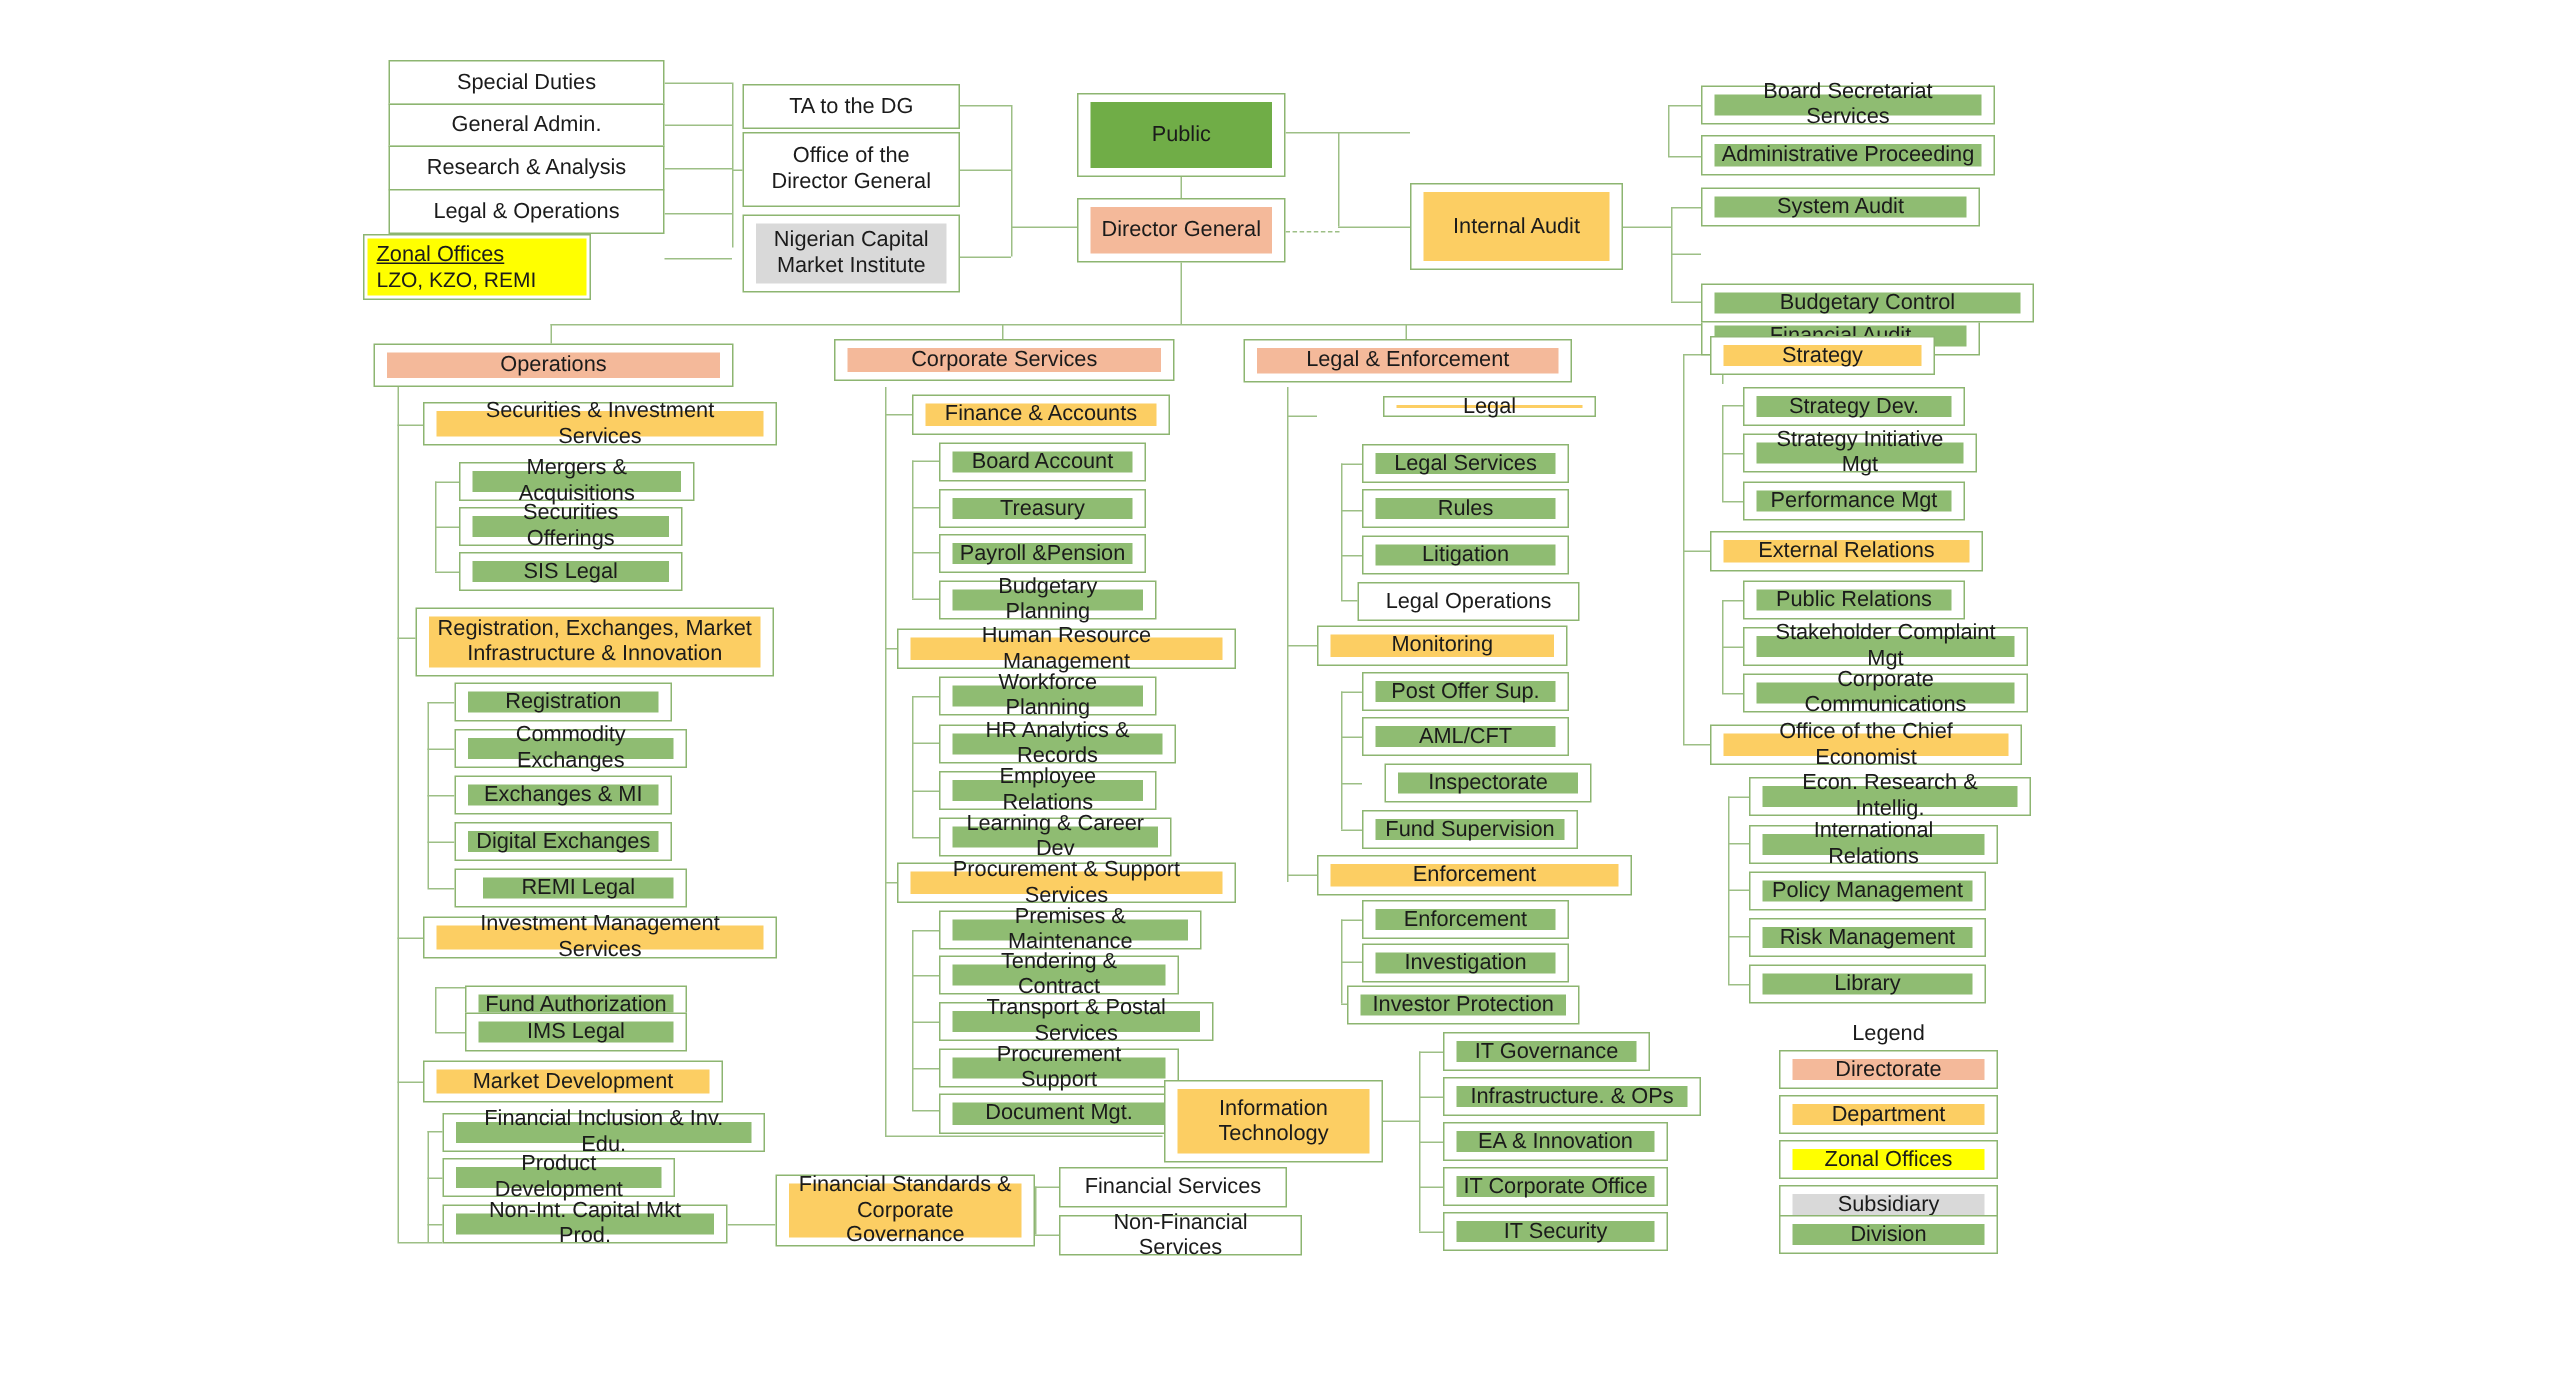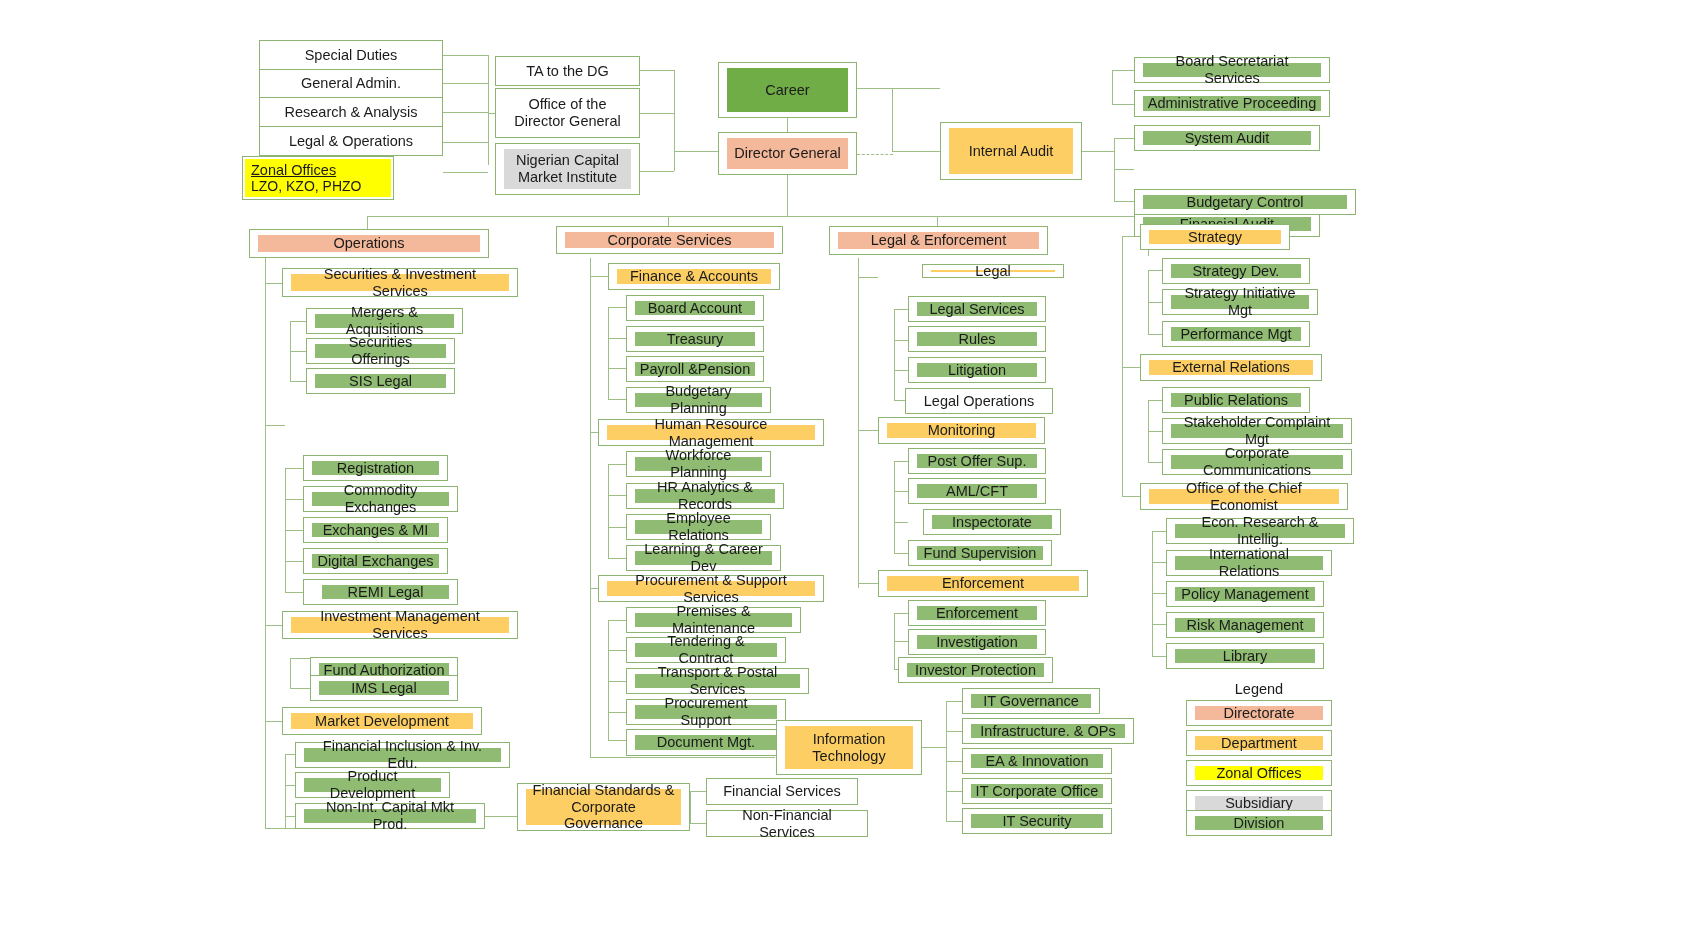--- a/index.html
+++ b/index.html
@@ -222,42 +222,42 @@
   </div>
   <div class="node plain" style="left:259px;top:97px;width:184px;height:30px;">
     <span class="fill">Research &amp; Analysis</span>
   </div>
   <div class="node plain" style="left:259px;top:126px;width:184px;height:30px;">
     <span class="fill">Legal &amp; Operations</span>
   </div>
   <div class="node zonal" style="left:242px;top:156px;width:152px;height:44px;">
     <span class="fill">
       <span class="ztitle">Zonal Offices</span>
-      <span class="zsub">LZO, KZO, PHZO</span>
+      <span class="zsub">LZO, KZO, REMI</span>
     </span>
   </div>
 
   <div class="node plain" style="left:495px;top:56px;width:145px;height:30px;">
     <span class="fill">TA to the DG</span>
   </div>
   <div class="node plain two-line" style="left:495px;top:88px;width:145px;height:50px;">
     <span class="fill">
       <span>Office of the</span>
       <span>Director General</span>
     </span>
   </div>
   <div class="node subsidiary two-line inset" style="left:495px;top:143px;width:145px;height:52px;">
     <span class="fill">
       <span>Nigerian Capital</span>
       <span>Market Institute</span>
     </span>
   </div>
 
   <div class="node board inset" style="left:718px;top:62px;width:139px;height:56px;">
-    <span class="fill">Career</span>
+    <span class="fill">Public</span>
   </div>
   <div class="node directorate inset" style="left:718px;top:132px;width:139px;height:43px;">
     <span class="fill">Director General</span>
   </div>
 
   <div class="node department inset" style="left:940px;top:122px;width:142px;height:58px;">
     <span class="fill">Internal Audit</span>
   </div>
 
   <div class="node division inset" style="left:1134px;top:57px;width:196px;height:26px;">
@@ -330,20 +330,26 @@
   <div class="node division inset" style="left:306px;top:308px;width:157px;height:26px;">
     <span class="fill sm">Mergers &amp; Acquisitions</span>
   </div>
   <div class="node division inset" style="left:306px;top:338px;width:149px;height:26px;">
     <span class="fill sm">Securities Offerings</span>
   </div>
   <div class="node division inset" style="left:306px;top:368px;width:149px;height:26px;">
     <span class="fill">SIS Legal</span>
   </div>
 
+  <div class="node department two-line inset" style="left:277px;top:405px;width:239px;height:46px;">
+    <span class="fill sm">
+      <span>Registration, Exchanges, Market</span>
+      <span>Infrastructure &amp; Innovation</span>
+    </span>
+  </div>
   <div class="node division inset" style="left:303px;top:455px;width:145px;height:26px;">
     <span class="fill">Registration</span>
   </div>
   <div class="node division inset" style="left:303px;top:486px;width:155px;height:26px;">
     <span class="fill sm">Commodity Exchanges</span>
   </div>
   <div class="node division inset" style="left:303px;top:517px;width:145px;height:26px;">
     <span class="fill">Exchanges &amp; MI</span>
   </div>
   <div class="node division inset" style="left:303px;top:548px;width:145px;height:26px;">

